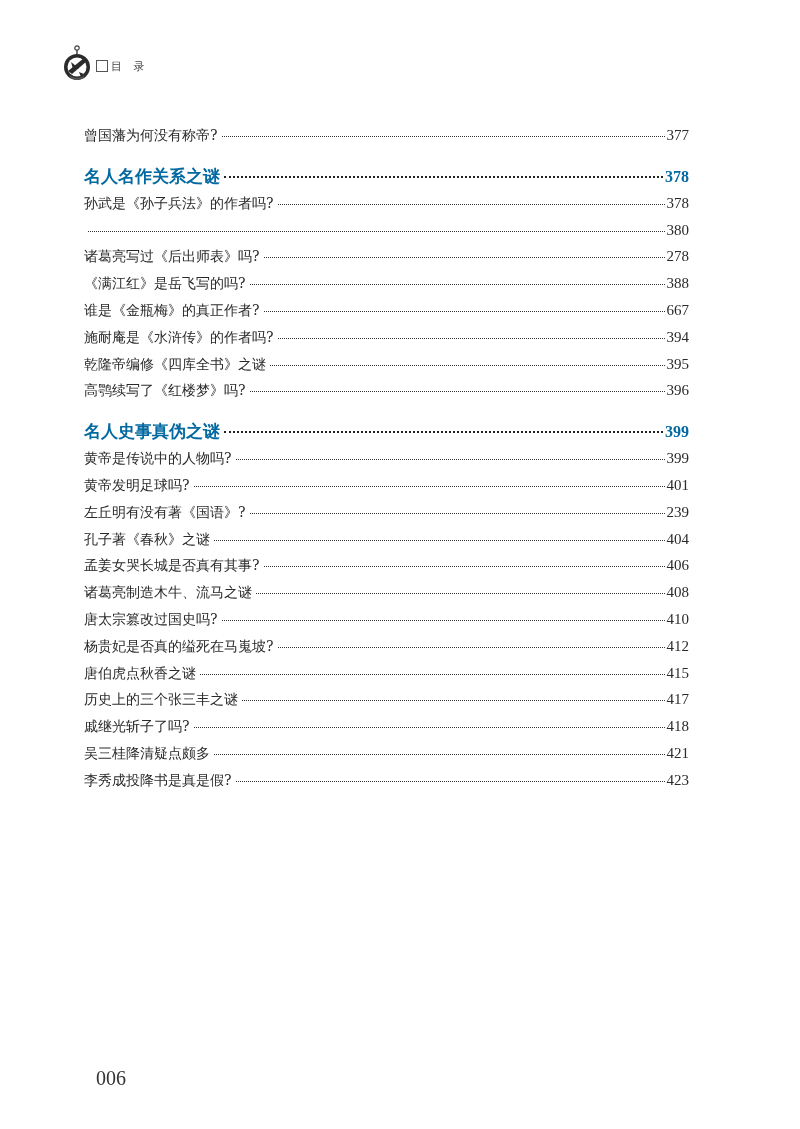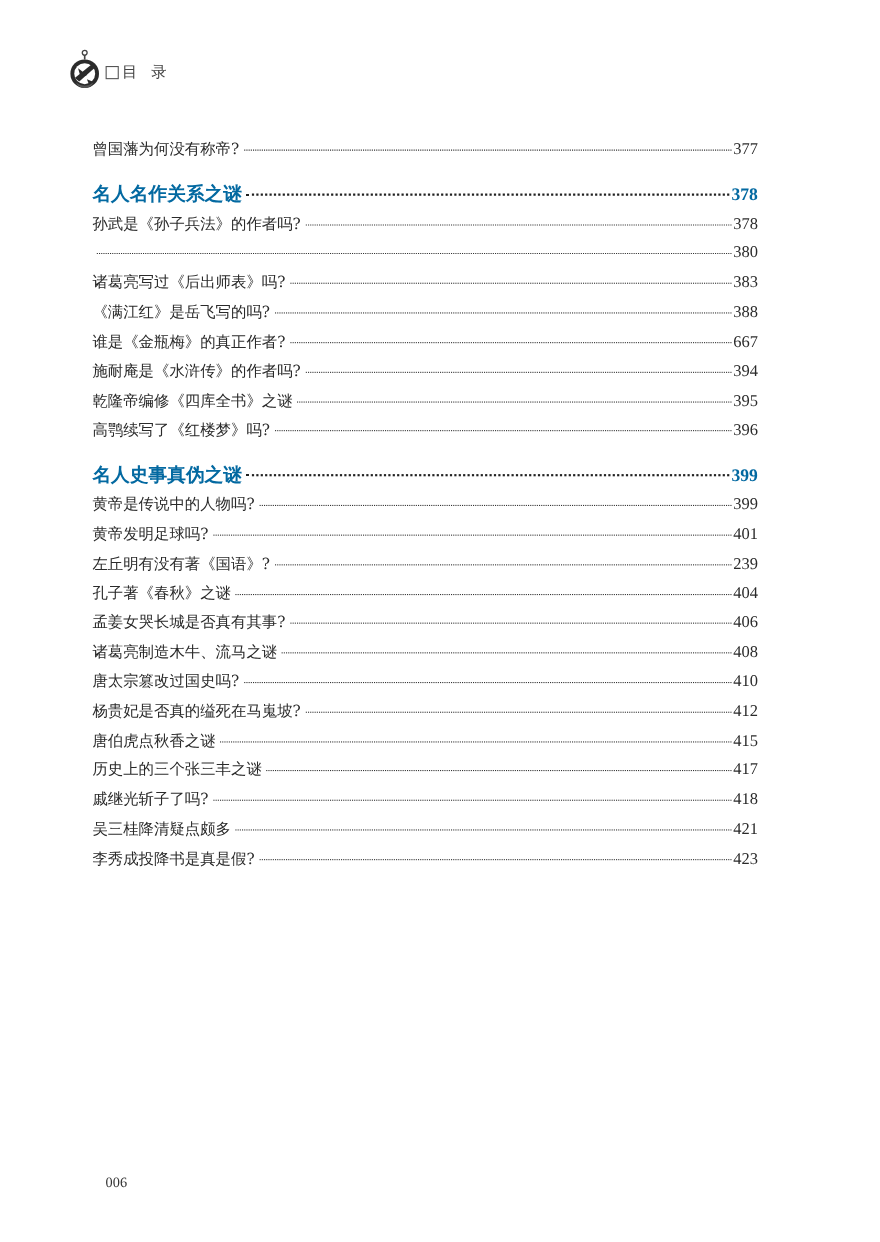--- a/index.html
+++ b/index.html
@@ -31,21 +31,21 @@
     .header-box-icon {
       width: 12px;
       height: 12px;
       border: 1.5px solid #555;
       margin-left: 4px;
       margin-top: 4px;
       box-sizing: border-box;
     }
     .header-title {
       font-family: "DejaVu Sans", sans-serif;
-      font-size: 14px;
+      font-size: 11px;
       color: #444;
       margin-left: 3px;
       margin-top: 4px;
       letter-spacing: 4px;
     }
     .toc {
       position: absolute;
       left: 84px;
       width: 605px;
       top: 103px;
@@ -88,21 +88,21 @@
       font-weight: bold;
     }
     .gap {
       height: 11px;
     }
     .footer-page {
       position: absolute;
       left: 96px;
       top: 1067px;
       font-family: "Liberation Serif", serif;
-      font-size: 13px;
+      font-size: 20px;
       color: #333;
     }
   </style>
 </head>
 <body>
 
 <div class="header">
   <div class="logo-icon">
     <svg width="30" height="40" viewBox="0 0 30 40">
       <circle cx="15" cy="4" r="2.2" fill="none" stroke="#444" stroke-width="1.2"></circle>
@@ -141,21 +141,21 @@
     <span class="leader"></span>
     <span class="page">378</span>
   </div>
   <div class="toc-row">
     <span class="leader"></span>
     <span class="page">380</span>
   </div>
   <div class="toc-row">
     <span class="title">诸葛亮写过《后出师表》吗?</span>
     <span class="leader"></span>
-    <span class="page">383</span>
+    <span class="page">278</span>
   </div>
   <div class="toc-row">
     <span class="title">《满江红》是岳飞写的吗?</span>
     <span class="leader"></span>
     <span class="page">388</span>
   </div>
   <div class="toc-row">
     <span class="title">谁是《金瓶梅》的真正作者?</span>
     <span class="leader"></span>
     <span class="page">667</span>

